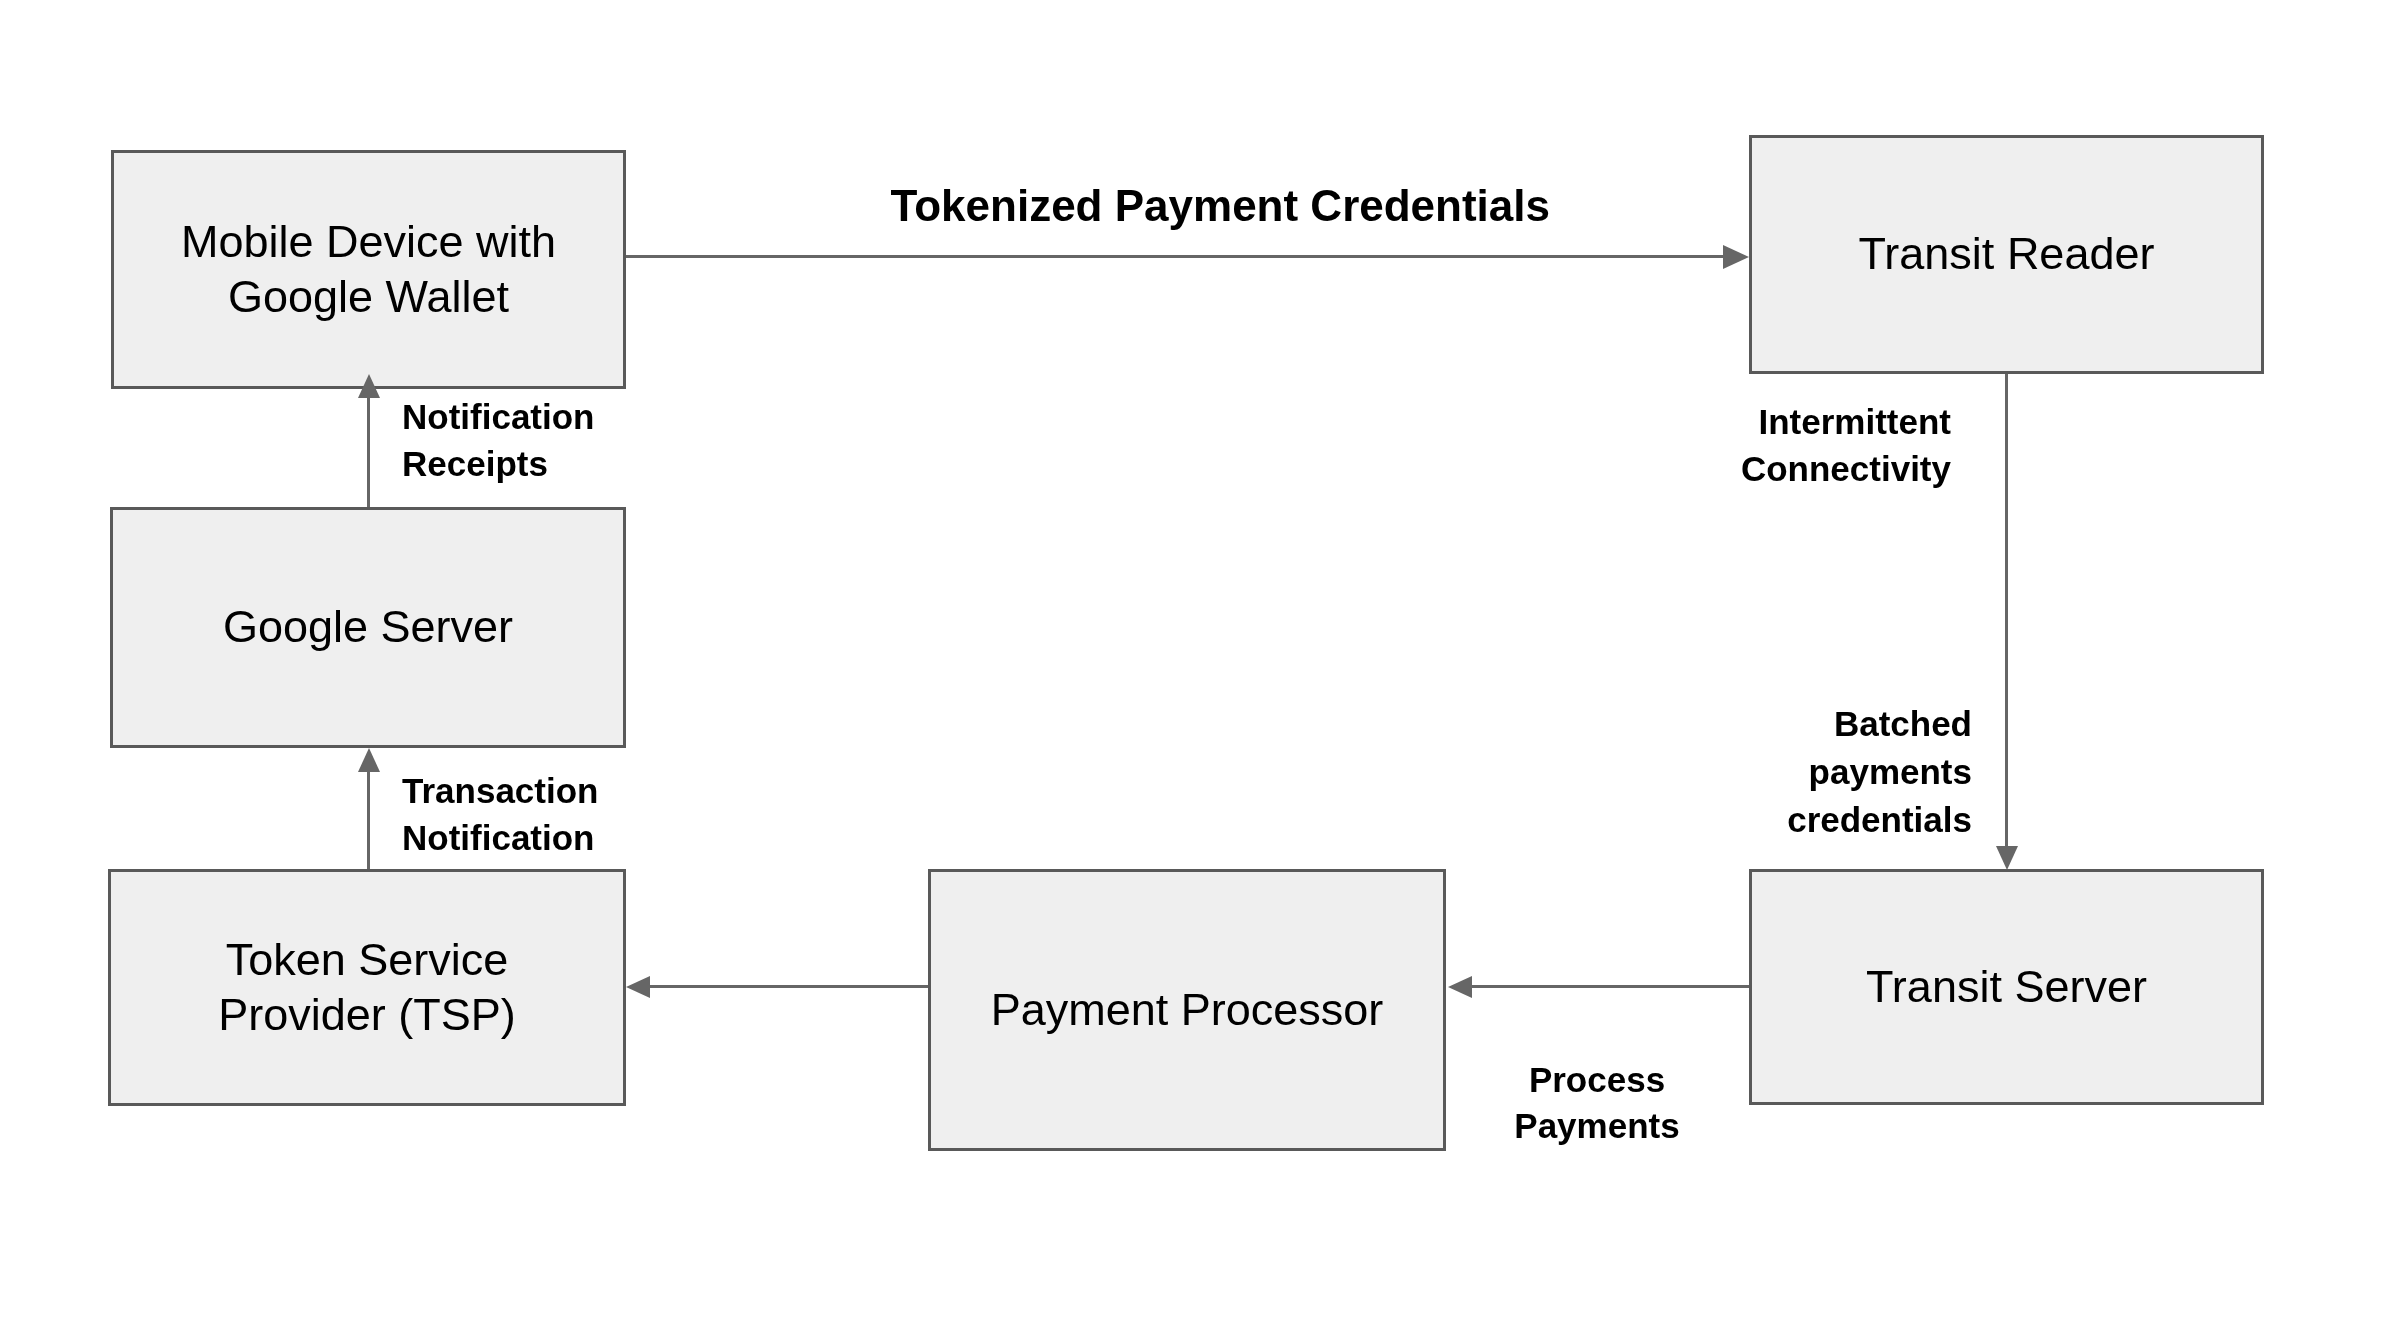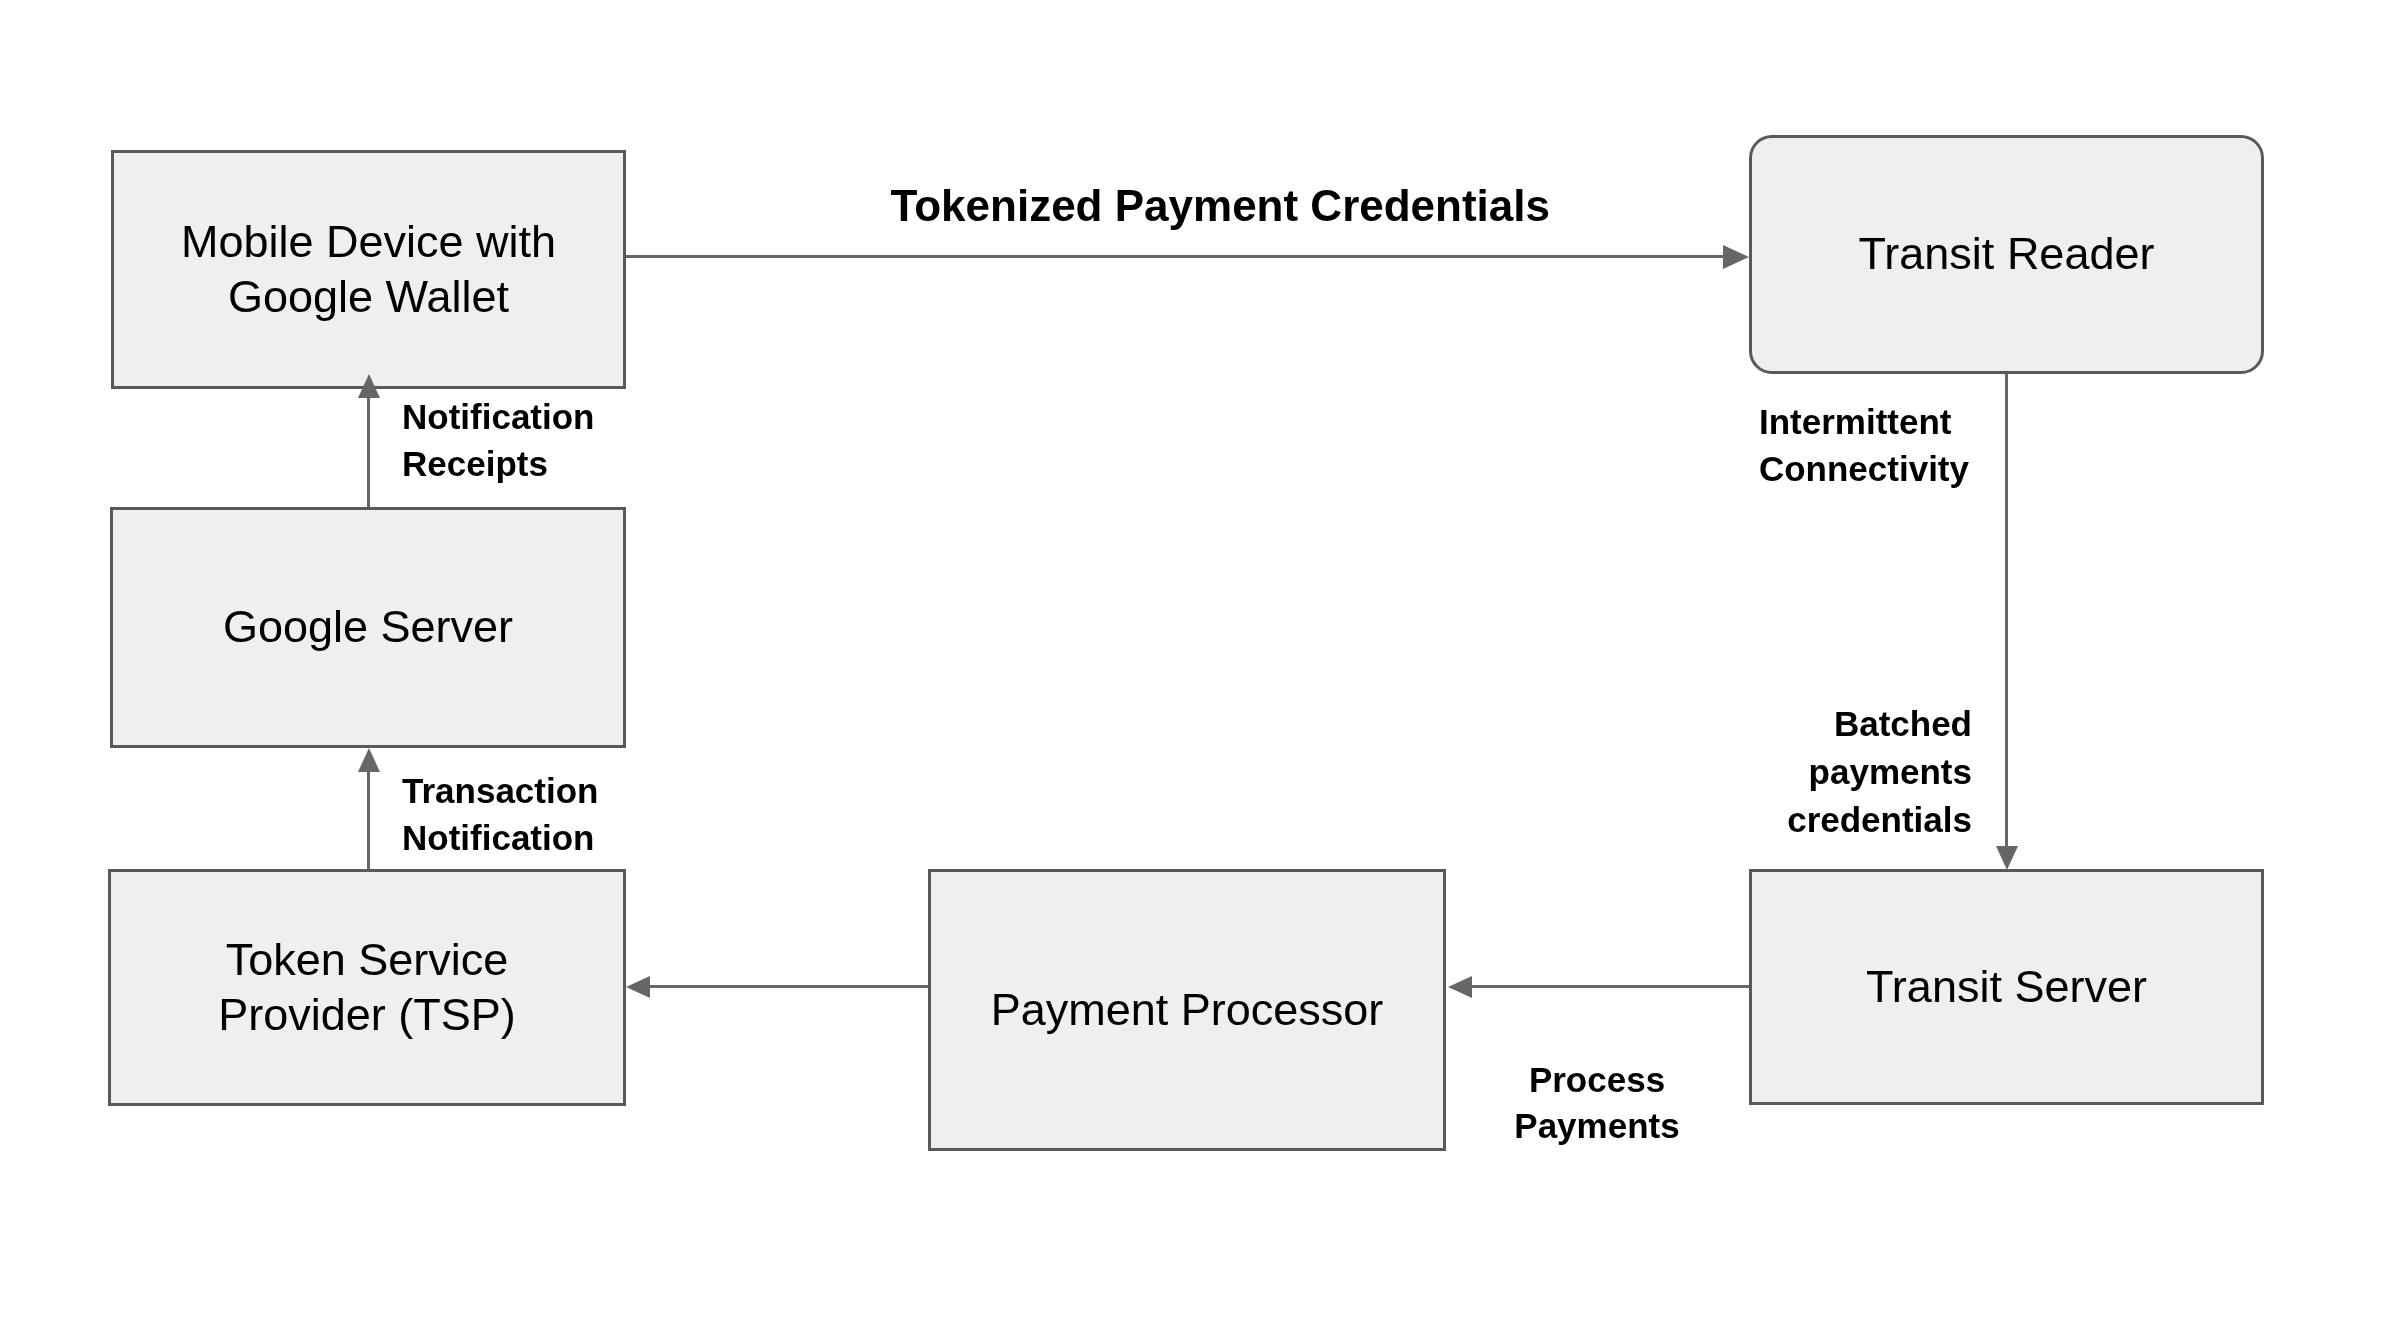--- a/index.html
+++ b/index.html
@@ -24,21 +24,21 @@
     border: 3px solid var(--node-border, #595959);
     display: flex;
     align-items: center;
     justify-content: center;
     text-align: center;
     font-size: 45px;
     line-height: 1.22;
     white-space: pre-line;
   }
   #node-mobile-device      { left: 111px;  top: 150px; width: 515px; height: 239px; }
-  #node-transit-reader     { left: 1749px; top: 135px; width: 515px; height: 239px; border-radius: 23px; }
+  #node-transit-reader     { left: 1749px; top: 135px; width: 515px; height: 239px; }
   #node-google-server      { left: 110px;  top: 507px; width: 516px; height: 241px; }
   #node-tsp                { left: 108px;  top: 869px; width: 518px; height: 237px; }
   #node-payment-processor  { left: 928px;  top: 869px; width: 518px; height: 282px; }
   #node-transit-server     { left: 1749px; top: 869px; width: 515px; height: 236px; }
 
   
   .hline, .vline { position: absolute; background: var(--arrow, #666666); }
   .hline { height: 3px; }
   .vline { width: 3px; }
 
@@ -87,21 +87,21 @@
     white-space: pre-line;
   }
   #label-tokenized {
     left: 840px; top: 180px; width: 710px;
     text-align: right;
     font-size: 44px;
     line-height: 52px;
   }
   #label-notification-receipts   { left: 402px;  top: 393px; text-align: left; }
   #label-transaction-notification{ left: 402px;  top: 767px; text-align: left; }
-  #label-intermittent            { right: 420px; top: 398px; }
+  #label-intermittent            { right: 438px; top: 398px; text-align: right; }
   #label-batched                 { right: 417px; top: 700px; text-align: right; line-height: 48px; }
   #label-detokenize              { left: 627px;  top: 1016px; width: 300px; text-align: center; }
   #label-process                 { left: 1447px; top: 1013px; width: 300px; text-align: center; line-height: 46px; margin-top: 44px; }
 </style>
 </head>
 <body>
 
 <div class="canvas">
 
   <div class="node" id="node-mobile-device">

